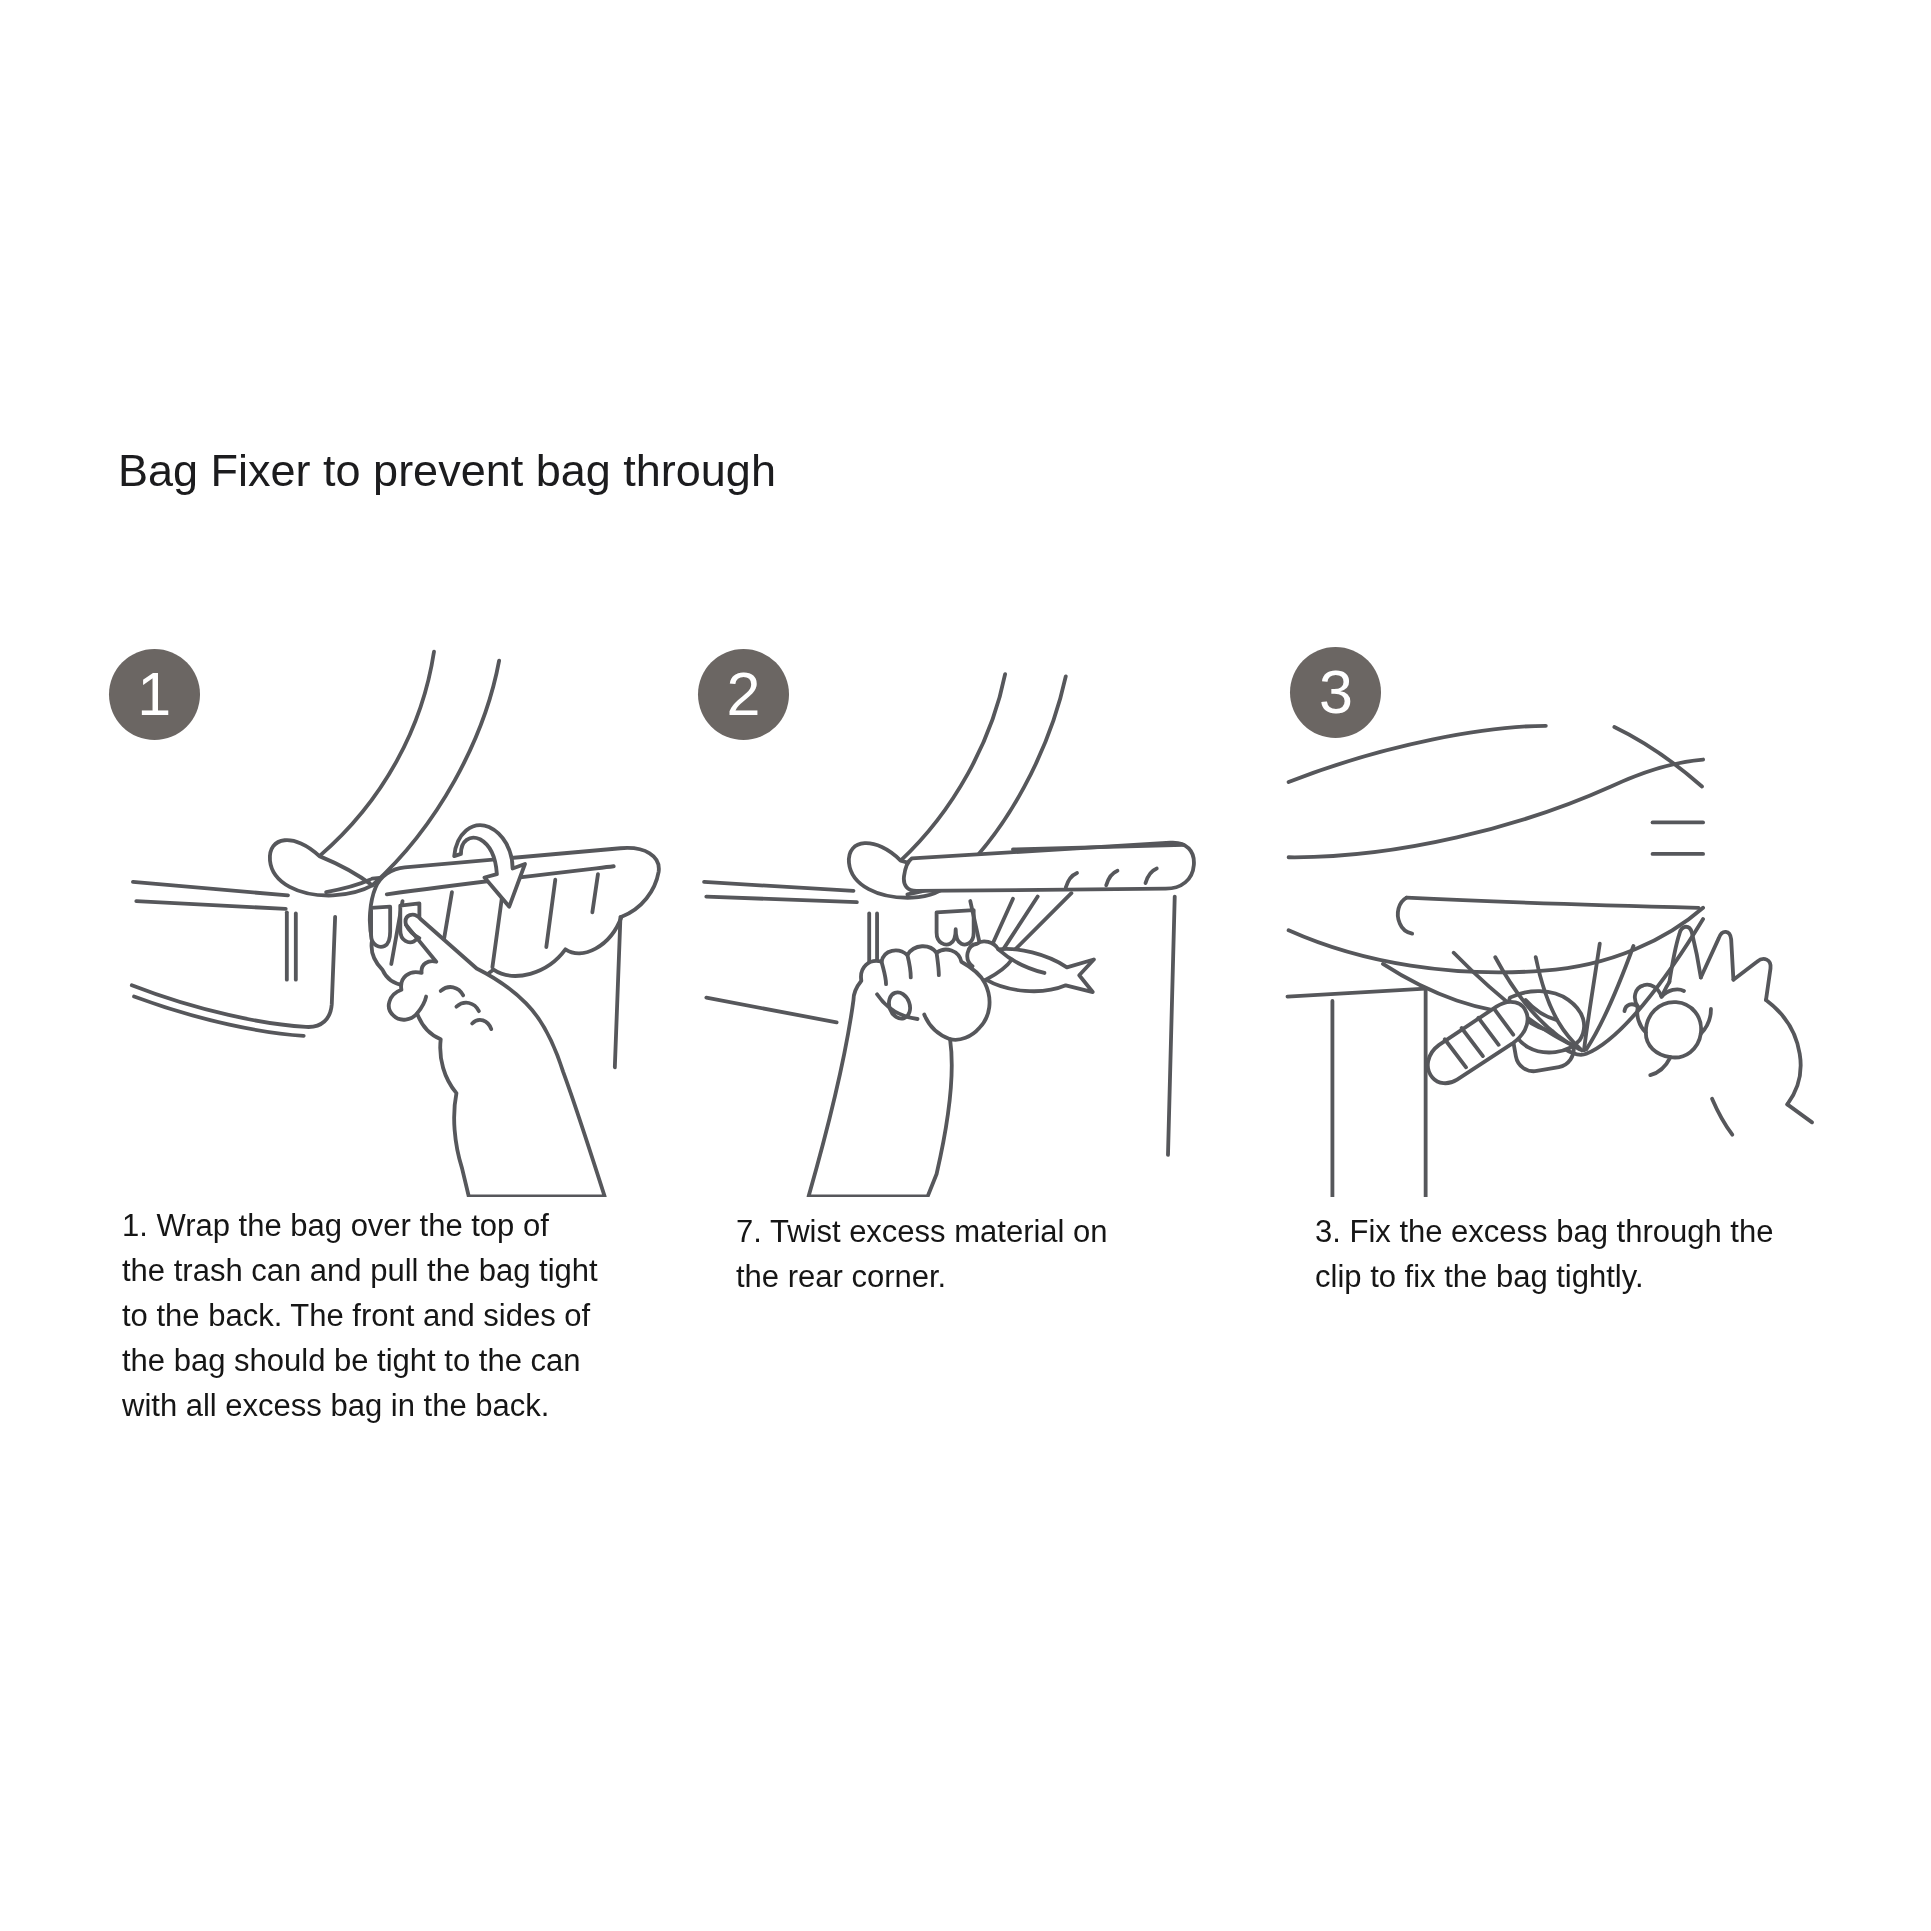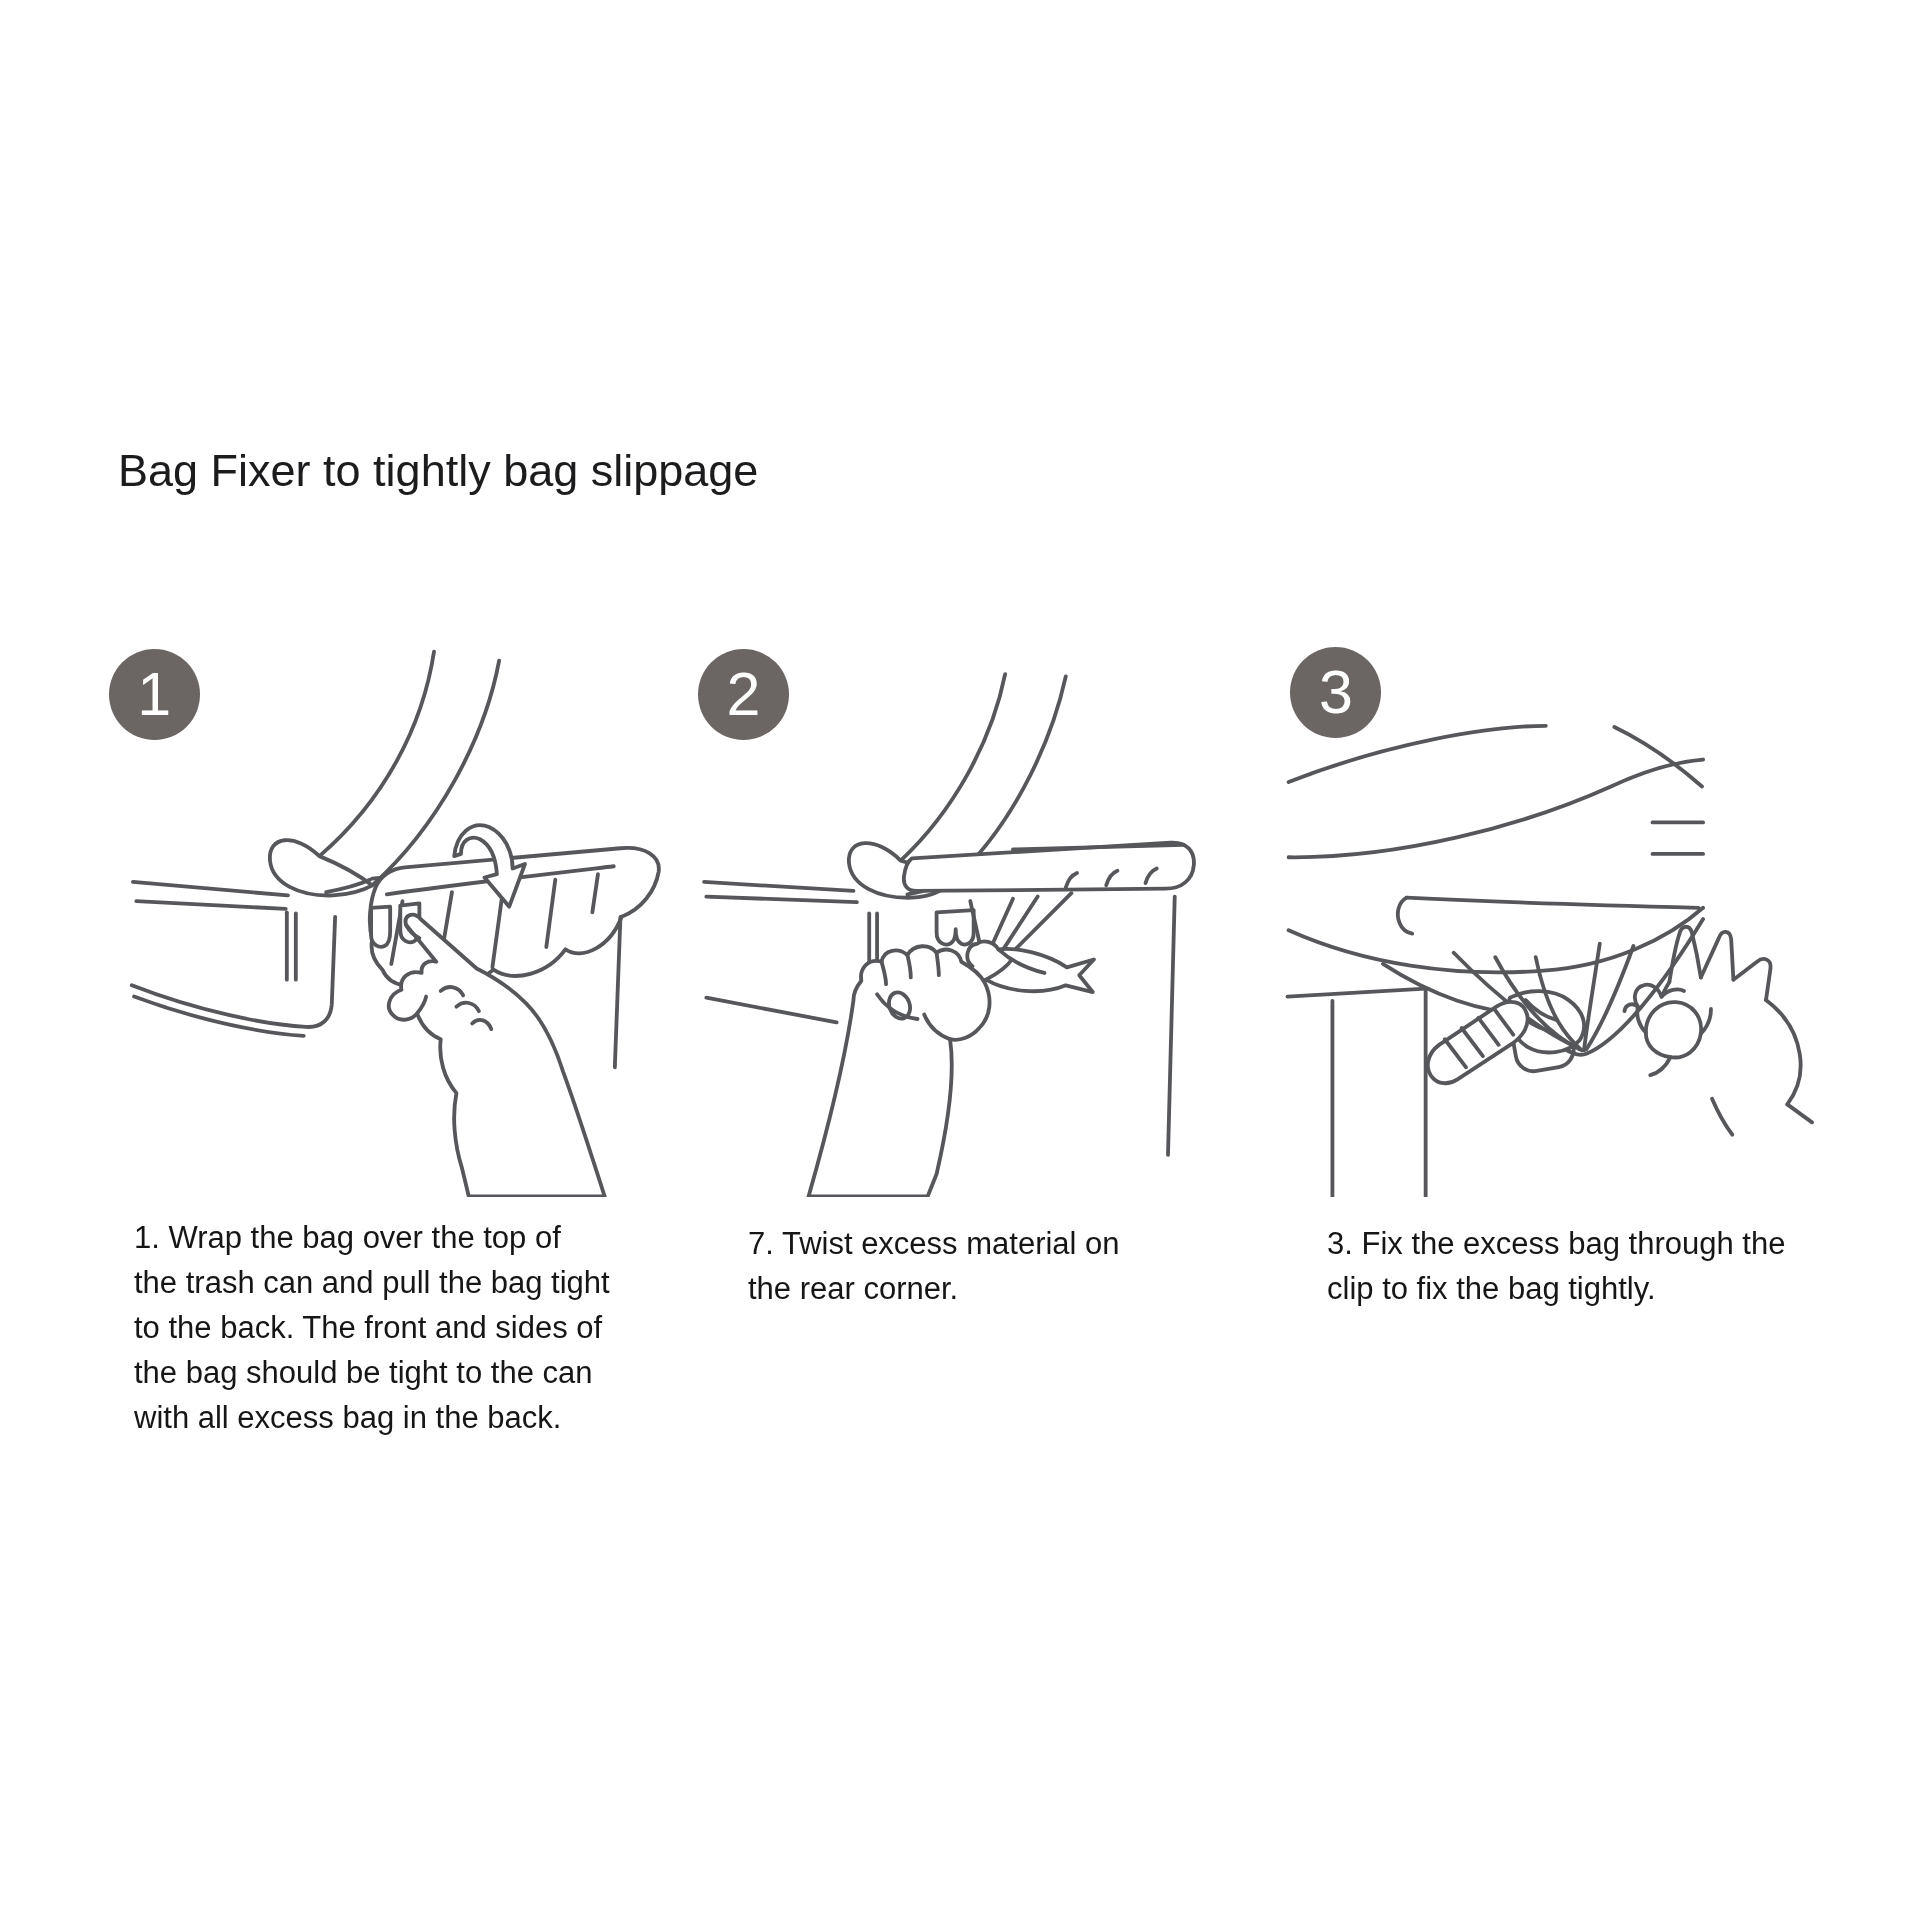--- a/index.html
+++ b/index.html
@@ -9,32 +9,32 @@
          font-size:45px;line-height:1.2;color:#1c1c1e;letter-spacing:0;}
   .step{position:absolute;top:618px;width:579px;height:927px;}
   #step-1{left:97px;} #step-2{left:676px;} #step-3{left:1274px;width:599px;}
   .badge{position:absolute;width:91px;height:91px;border-radius:50%;background:#6b6663;
          color:#fff;display:flex;align-items:center;justify-content:center;
          font-size:61px;line-height:1;z-index:2;}
   #step-1 .badge{left:11.6px;top:31px;}
   #step-2 .badge{left:22px;top:31px;}
   #step-3 .badge{left:16.4px;top:29px;}
   .illus{position:absolute;left:0;top:0;width:579px;height:579px;display:block;}
-  .caption{position:absolute;top:581px;margin:16px;font-size:31px;line-height:45px;
+  .caption{position:absolute;top:581px;margin:4px;font-size:31px;line-height:45px;
            color:#161616;white-space:pre-line;width:657px;}
   #step-1 .caption{left:21px;}
   #step-2 .caption{left:56px;top:587px;}
   #step-3 .caption{left:37px;top:587px;}
 </style>
 </head>
 <body>
 
 <div class="page">
 
-  <h1 class="title">Bag Fixer to tightly bag slippage</h1>
+  <h1 class="title">Bag Fixer to prevent bag through</h1>
 
   <section class="step" id="step-1">
     <div class="badge">
       <span>1</span>
     </div>
     <svg class="illus" viewBox="0 0 600 600" aria-hidden="true">
       <g transform="scale(1.164)" stroke="#56575b" stroke-width="3.4" fill="none" stroke-linecap="round" stroke-linejoin="round">
 
         <path d="M300 30 C290 96 256 162 198 212"></path>
         <path d="M358 38 C345 108 303 186 245 238"></path>

